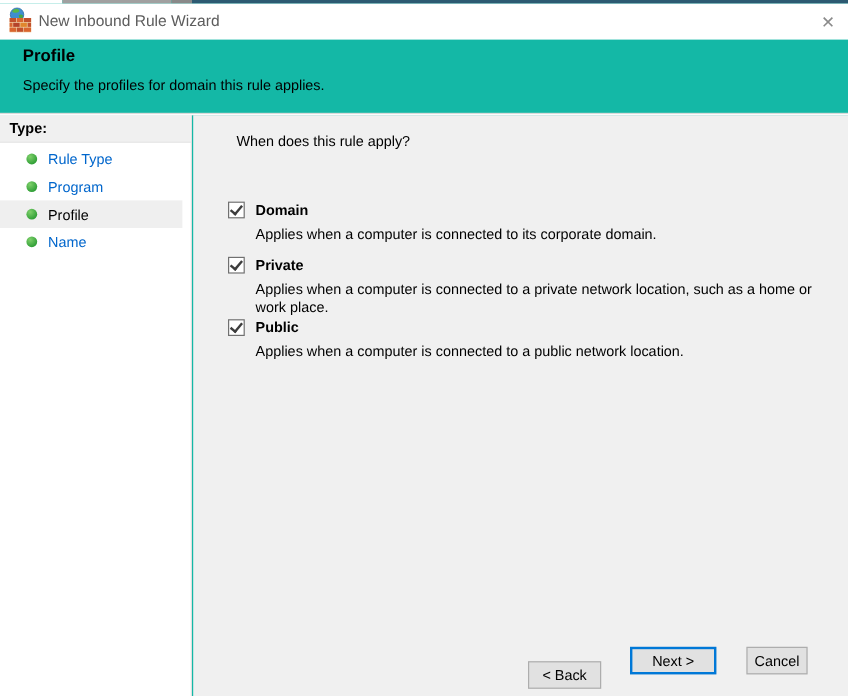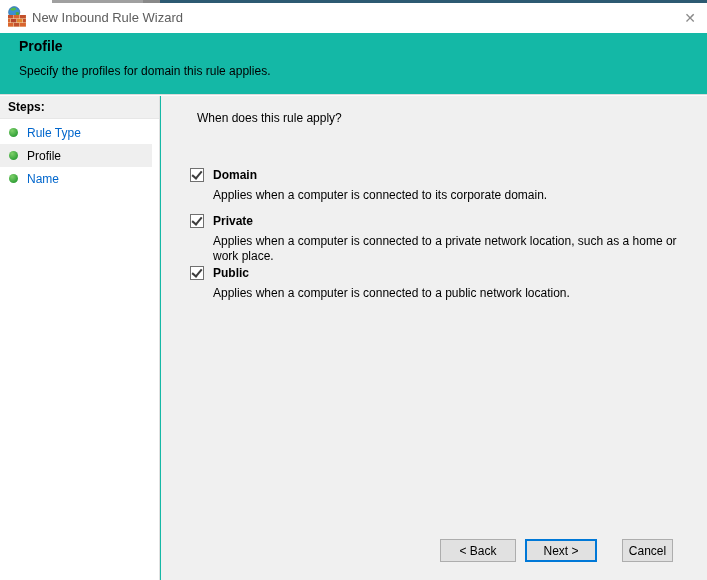--- a/index.html
+++ b/index.html
@@ -66,21 +66,21 @@
   .steps-heading {
     height: 23px; background: #f0f0f0;
     font-weight: bold; font-size: 12px;
     display: flex; align-items: center;
     padding-left: 8px;
     border-bottom: 1px solid #e7e7e7;
   }
   .steps-list { margin-top: 2px; }
   .step {
     height: 23px; display: flex; align-items: center;
-    padding-left: 9px; width: 152px;
+    padding-left: 22px; width: 152px;
     cursor: default;
   }
   .step.active { background: #efefef; }
   .bullet {
     width: 9px; height: 9px; border-radius: 50%;
     background: radial-gradient(circle at 35% 30%, #7ed06a, #2f9e36 75%);
     margin-right: 9px; flex: 0 0 auto;
   }
   .step-label { color: #0066cc; white-space: nowrap; }
   .step.active .step-label { color: #000; }
@@ -122,21 +122,21 @@
   
   .btn {
     position: absolute; top: 443px; height: 23px;
     background: #e1e1e1;
     border: 1px solid #adadad;
     display: flex; align-items: center; justify-content: center;
     font-size: 12px; color: #000;
     font-family: "Liberation Sans", "DejaVu Sans", sans-serif;
     cursor: default;
   }
-  .btn-back   { left: 279px; width: 76px; }
+  .btn-back   { left: 279px; width: 61px; margin-top: 12px; }
   .btn-next   { left: 364px; width: 72px; border: 2px solid #0078d7; }
   .btn-cancel { left: 461px; width: 51px; }
 </style>
 </head>
 <body>
 
 <div class="dialog">
 
   <div class="top-strip">
     <div class="seg seg-a"></div>
@@ -167,25 +167,29 @@
     </svg>
     <span class="window-title">New Inbound Rule Wizard</span>
     <span class="close-btn">✕</span>
   </div>
 
   <div class="page-title">Profile</div>
   <div class="page-subtitle">Specify the profiles for domain this rule applies.</div>
   <div class="header-divider"></div>
 
   <div class="sidebar">
-    <div class="steps-heading">Steps:</div>
+    <div class="steps-heading">Type:</div>
     <div class="steps-list">
       <div class="step">
         <span class="bullet"></span>
         <span class="step-label">Rule Type</span>
+      </div>
+      <div class="step">
+        <span class="bullet"></span>
+        <span class="step-label">Program</span>
       </div>
       <div class="step active">
         <span class="bullet"></span>
         <span class="step-label">Profile</span>
       </div>
       <div class="step">
         <span class="bullet"></span>
         <span class="step-label">Name</span>
       </div>
     </div>

